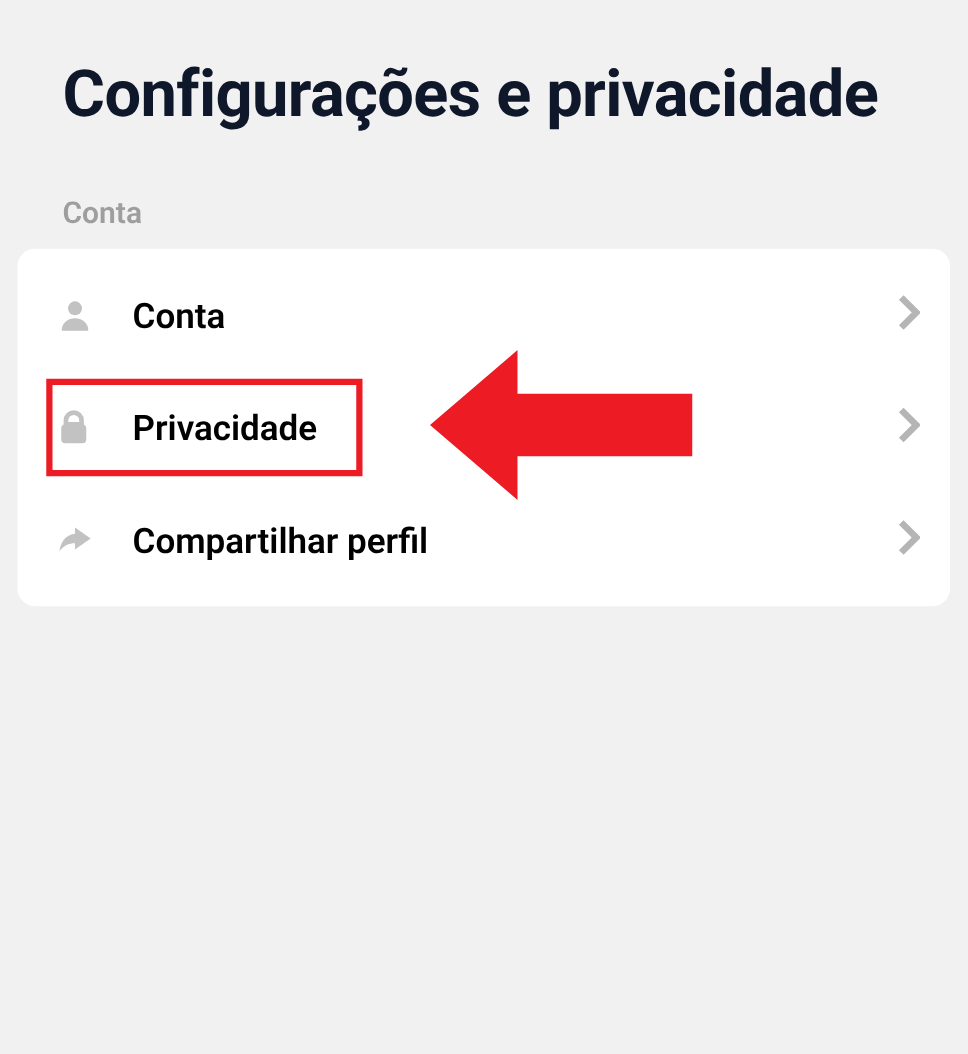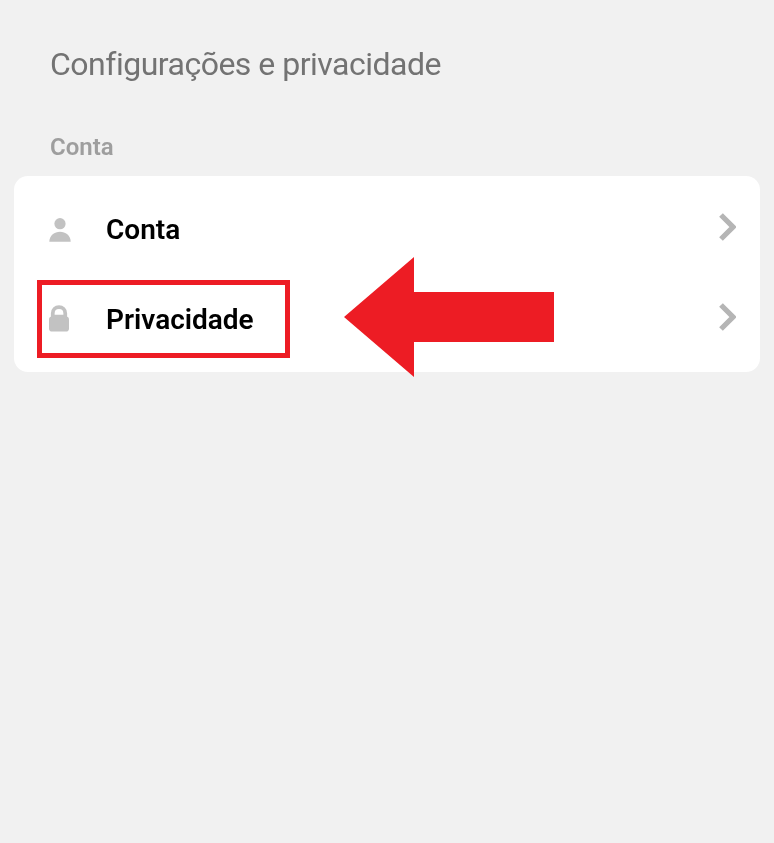--- a/index.html
+++ b/index.html
@@ -11,23 +11,23 @@
       font-family: -apple-system, BlinkMacSystemFont, "Segoe UI", Roboto, Helvetica, Arial, sans-serif;
       background: #f1f1f1;
       width: 774px;
       height: 843px;
       overflow: hidden;
     }
     .header {
       padding: 45px 50px 35px 50px;
     }
     .page-title {
-      font-size: 32px;
-      font-weight: 400;
-      color: #737373;
+      font-size: 52px;
+      font-weight: 700;
+      color: #0f172a;
       letter-spacing: -0.5px;
     }
     .section-label {
       padding: 15px 50px 15px 50px;
       font-size: 24px;
       font-weight: 600;
       color: #9e9e9e;
     }
     .menu-card {
       background: #fff;
@@ -125,14 +125,27 @@
     <div class="arrow">
       <svg width="210" height="120" viewBox="0 0 210 120">
         <polygon points="0,60 70,0 70,35 210,35 210,85 70,85 70,120" fill="#ed1c24"></polygon>
       </svg>
     </div>
   </div>
 
 
 
 
+  <div class="menu-item">
+    <span class="icon-wrap">
+      <svg width="32" height="30" viewBox="0 0 24 24">
+        <path d="M22 11 L12 4 L12 8 C5 9 3 14 2 19 C5 15.5 8 14 12 14 L12 18 Z"></path>
+      </svg>
+    </span>
+    <span class="item-label">Compartilhar perfil</span>
+    <span class="chevron">
+      <svg width="18" height="30" viewBox="0 0 12 20">
+          <polyline points="2,2 10,10 2,18"></polyline>
+        </svg>
+    </span>
+  </div>
 
 </div>
 
 </body></html>

